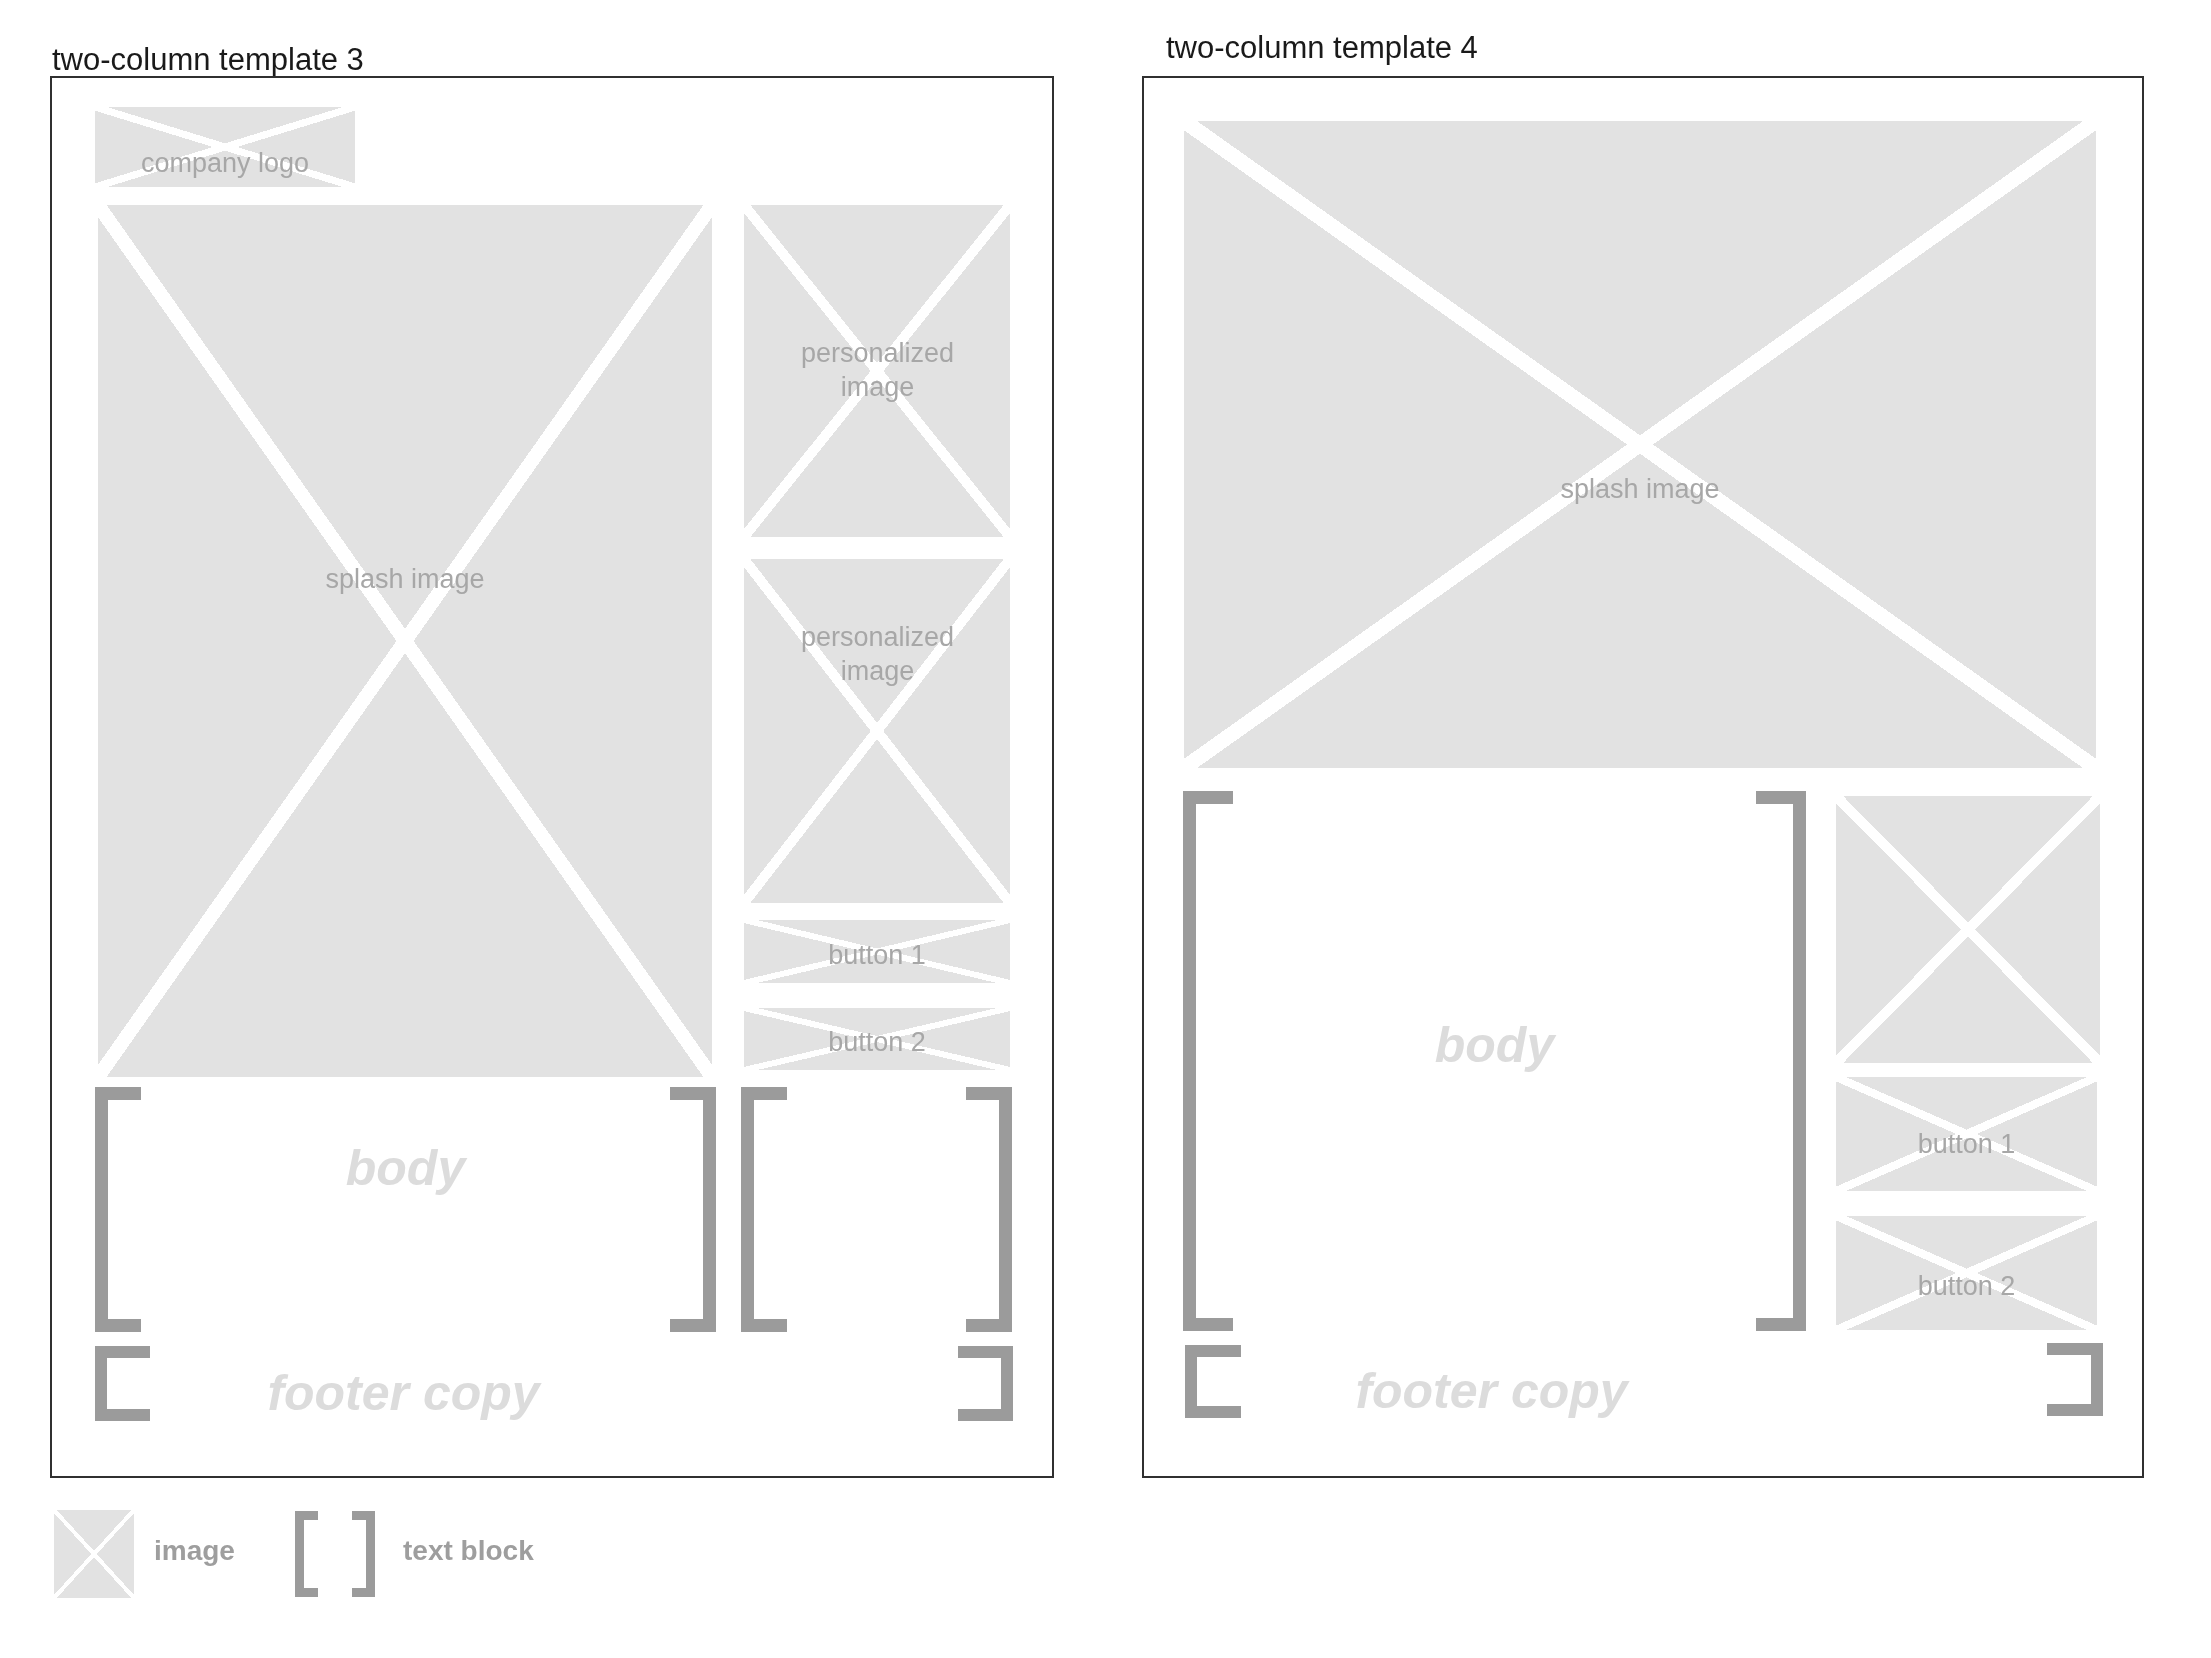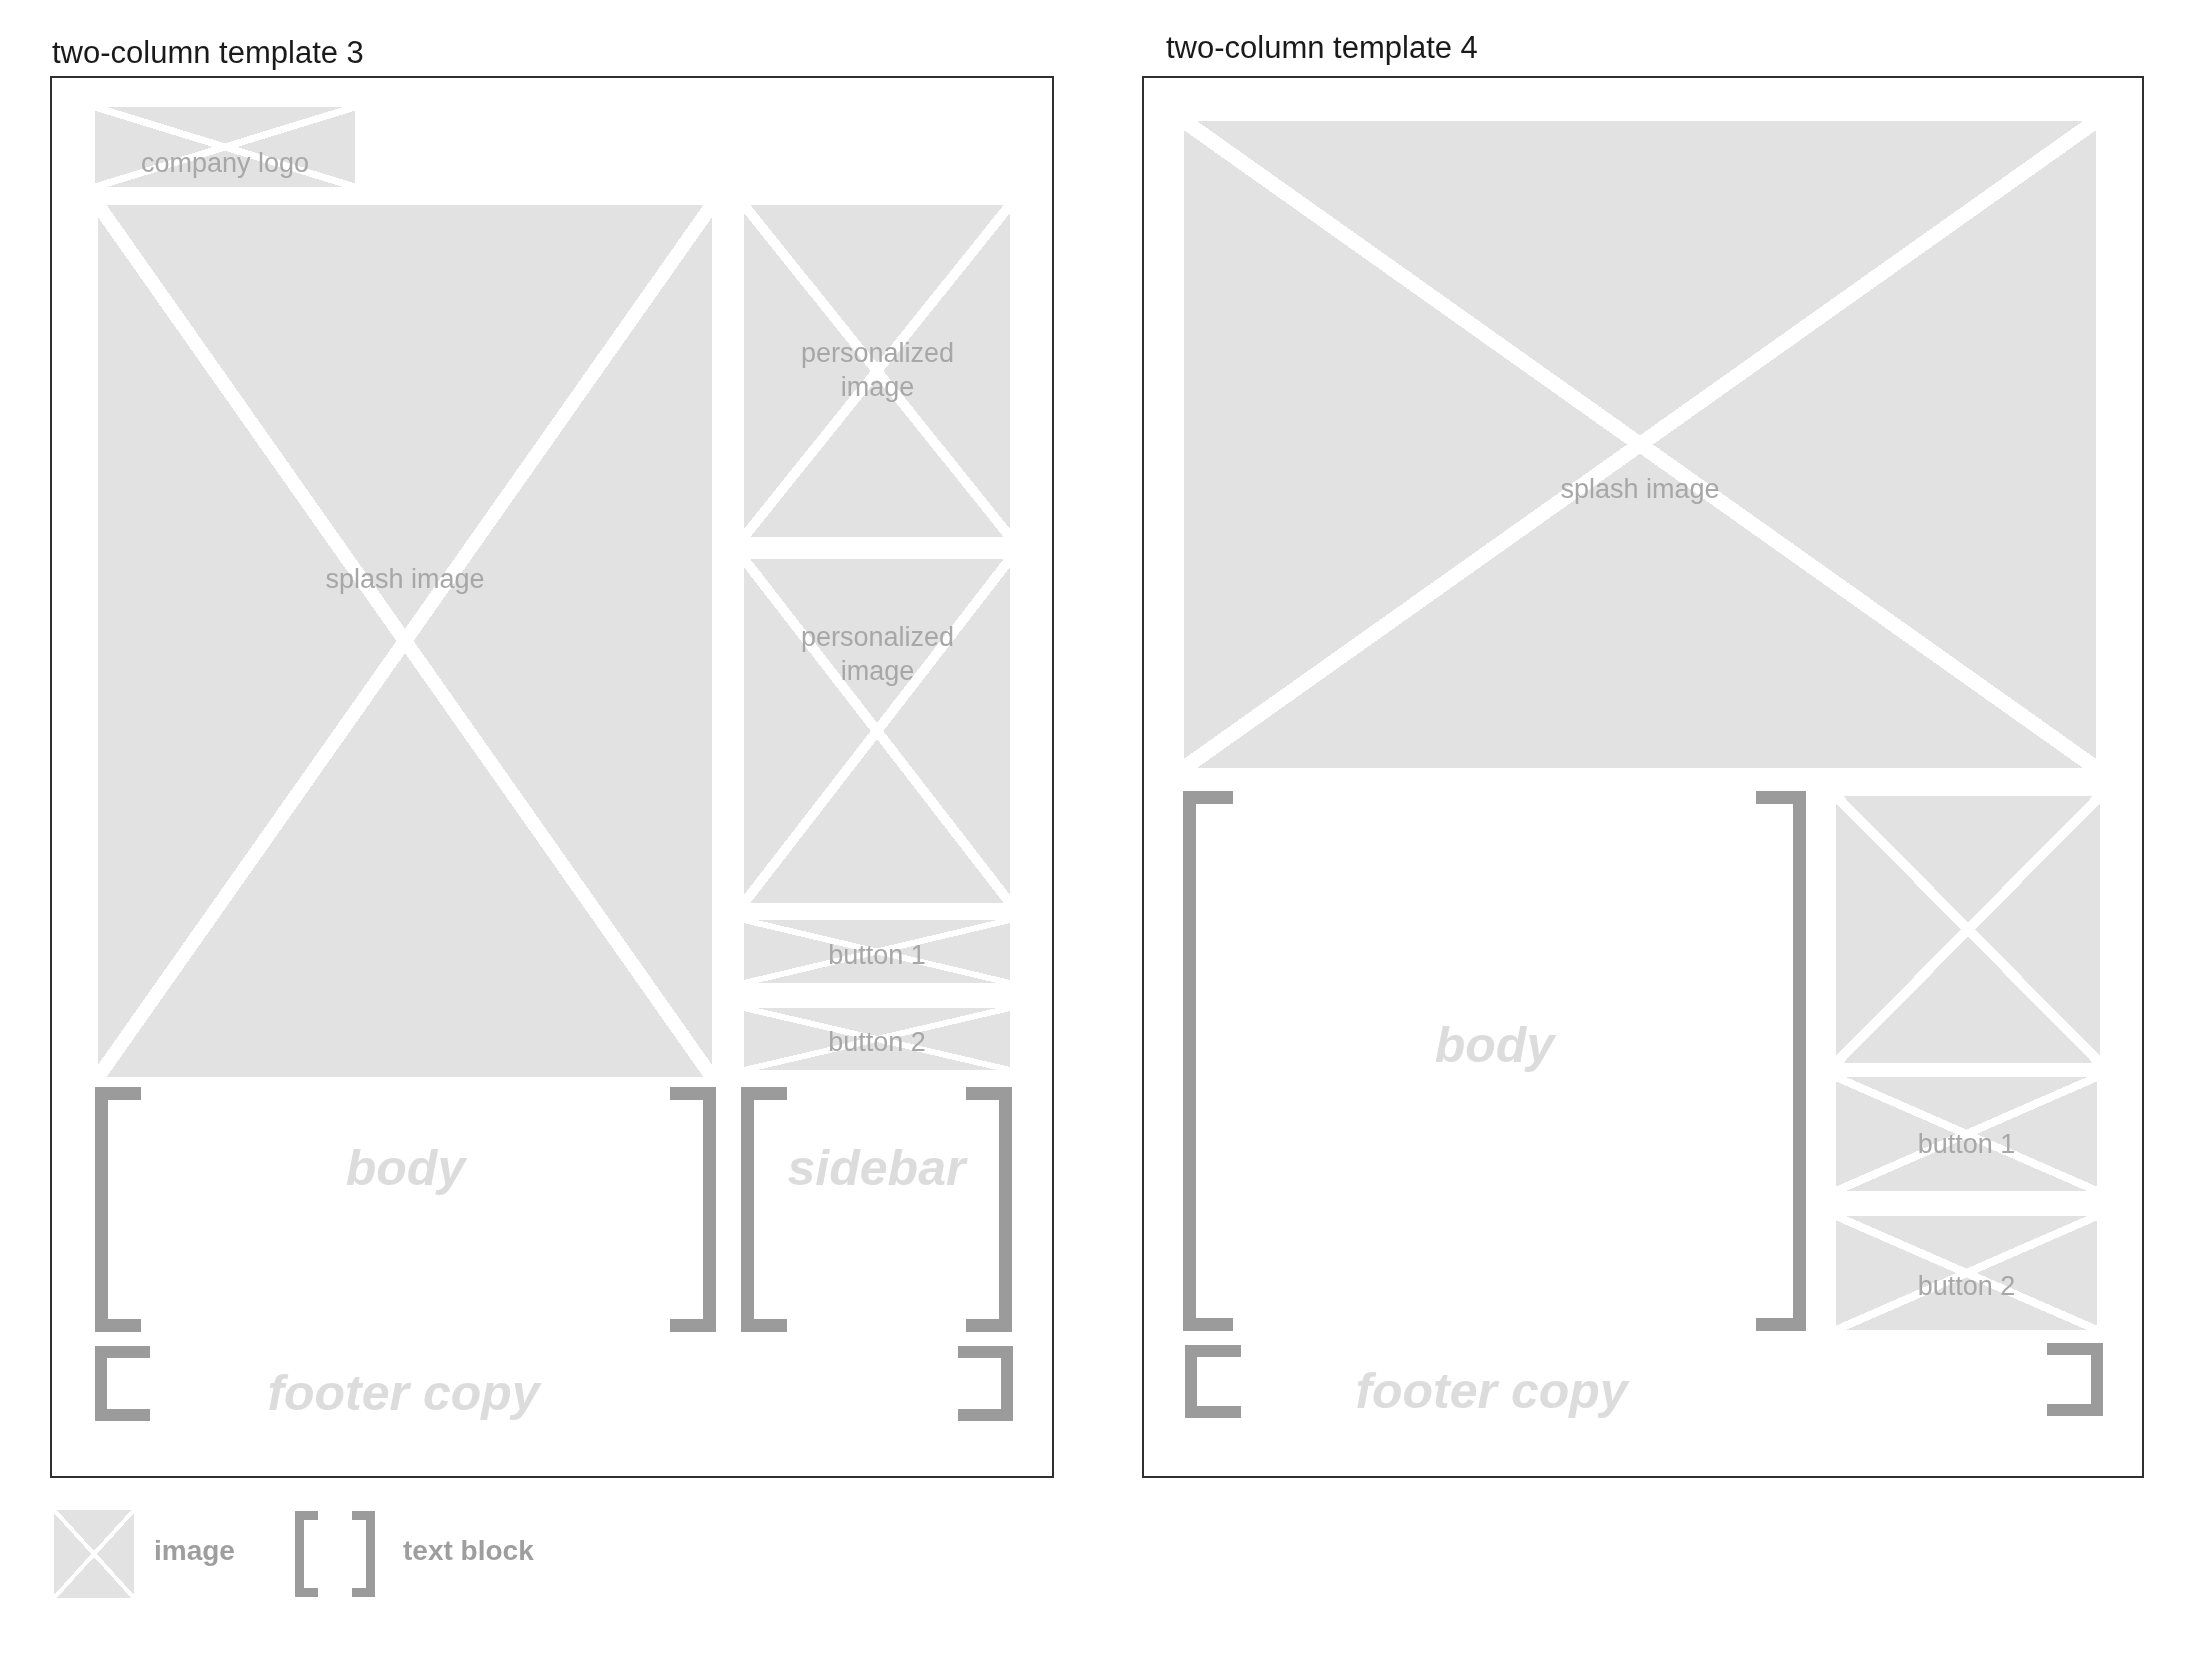--- a/index.html
+++ b/index.html
@@ -91,21 +91,21 @@
     position:absolute;
     font-weight:bold;
     font-size:28px;
     color:#9e9e9e;
     white-space:nowrap;
   }
 </style>
 </head>
 <body>
 
-<div class="sheet-title" style="left:52px;top:35px;">two-column template 3</div>
+<div class="sheet-title" style="left:52px;top:42px;">two-column template 3</div>
 
 <div class="panel" style="left:50px;top:76px;width:1004px;height:1402px;"></div>
 
 <div class="imgbox" style="left:95px;top:107px;width:260px;height:80px;--xw:3.5px;">
   <span class="box-label" style="top:71%;">company logo</span>
 </div>
 
 <div class="imgbox" style="left:98px;top:205px;width:614px;height:872px;--xw:7px;">
   <span class="box-label" style="top:43%;">splash image</span>
 </div>
@@ -128,21 +128,20 @@
 
 <div class="abs" style="left:95px;top:1087px;width:621px;height:245px;">
   <div class="bracket bleft" style="left:0;top:0;width:46px;height:100%;"></div>
   <div class="bracket bright" style="right:0;top:0;width:46px;height:100%;"></div>
   <span class="ghost-label ghost-center" style="top:33%;">body</span>
 </div>
 
 <div class="abs" style="left:741px;top:1087px;width:271px;height:245px;">
   <div class="bracket bleft" style="left:0;top:0;width:46px;height:100%;"></div>
   <div class="bracket bright" style="right:0;top:0;width:46px;height:100%;"></div>
-  <span class="ghost-label ghost-center" style="top:33%;">sidebar</span>
 </div>
 
 <div class="bracket bleft" style="left:95px;top:1346px;width:55px;height:75px;--bw:12px;"></div>
 <div class="bracket bright" style="left:958px;top:1346px;width:55px;height:75px;--bw:12px;"></div>
 <span class="ghost-label ghost-right" style="left:95px;top:1393px;width:617px;">footer copy</span>
 
 <div class="sheet-title" style="left:1157px;top:30px;margin-left:9px;">two-column template 4</div>
 
 <div class="panel" style="left:1142px;top:76px;width:1002px;height:1402px;"></div>
 

